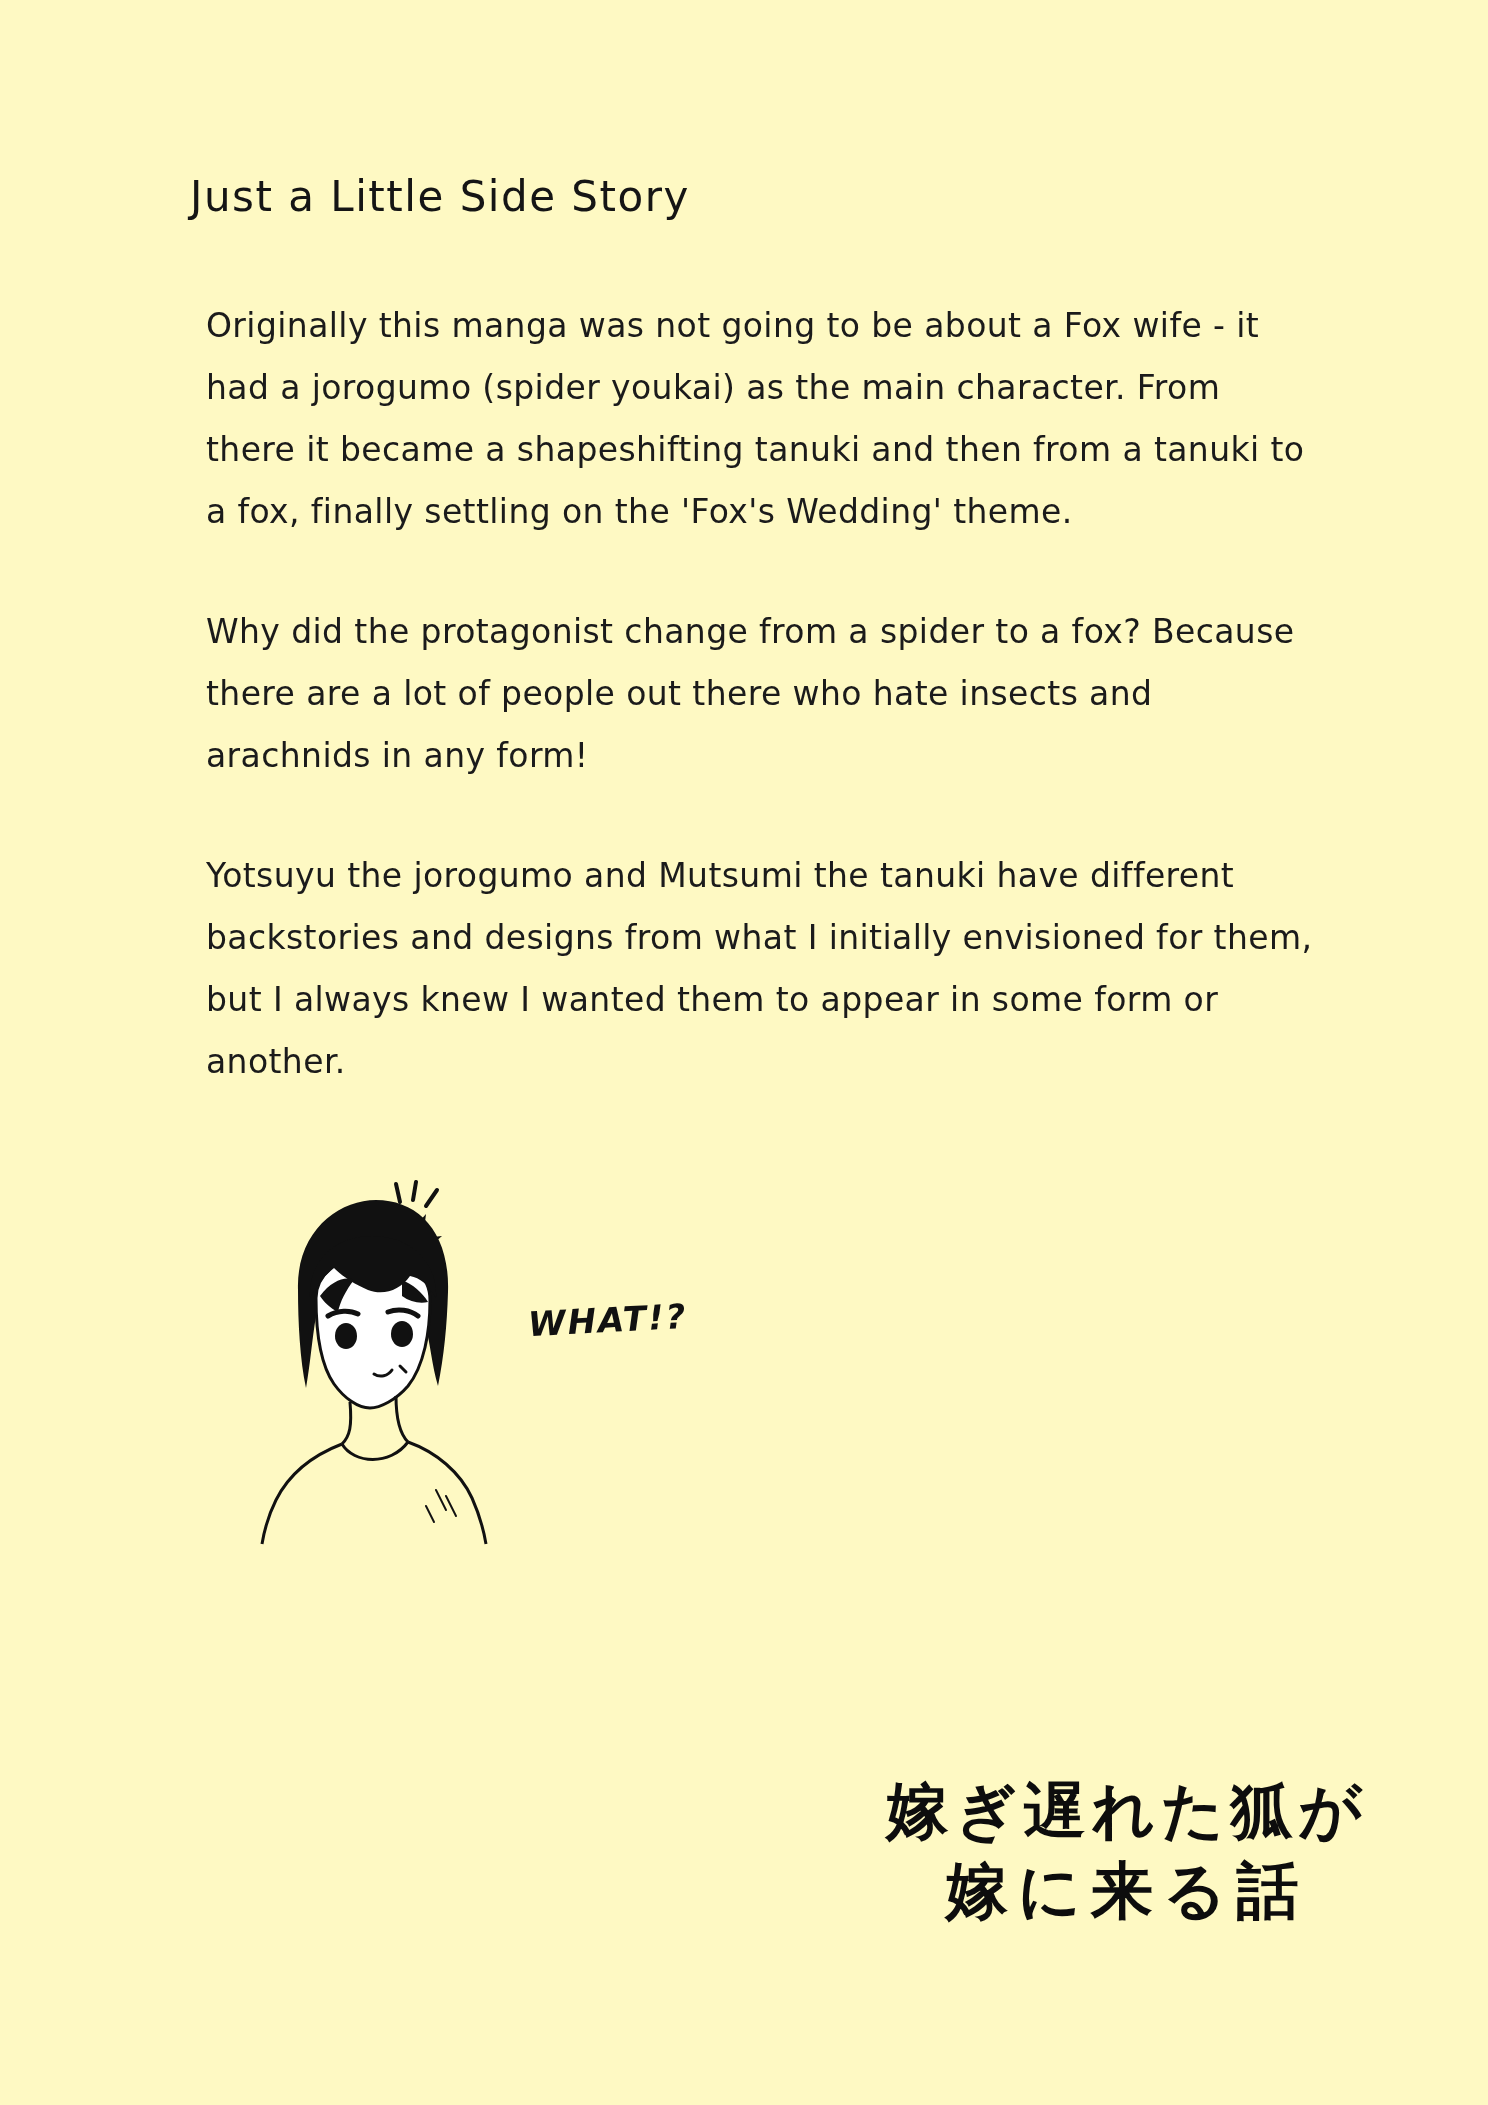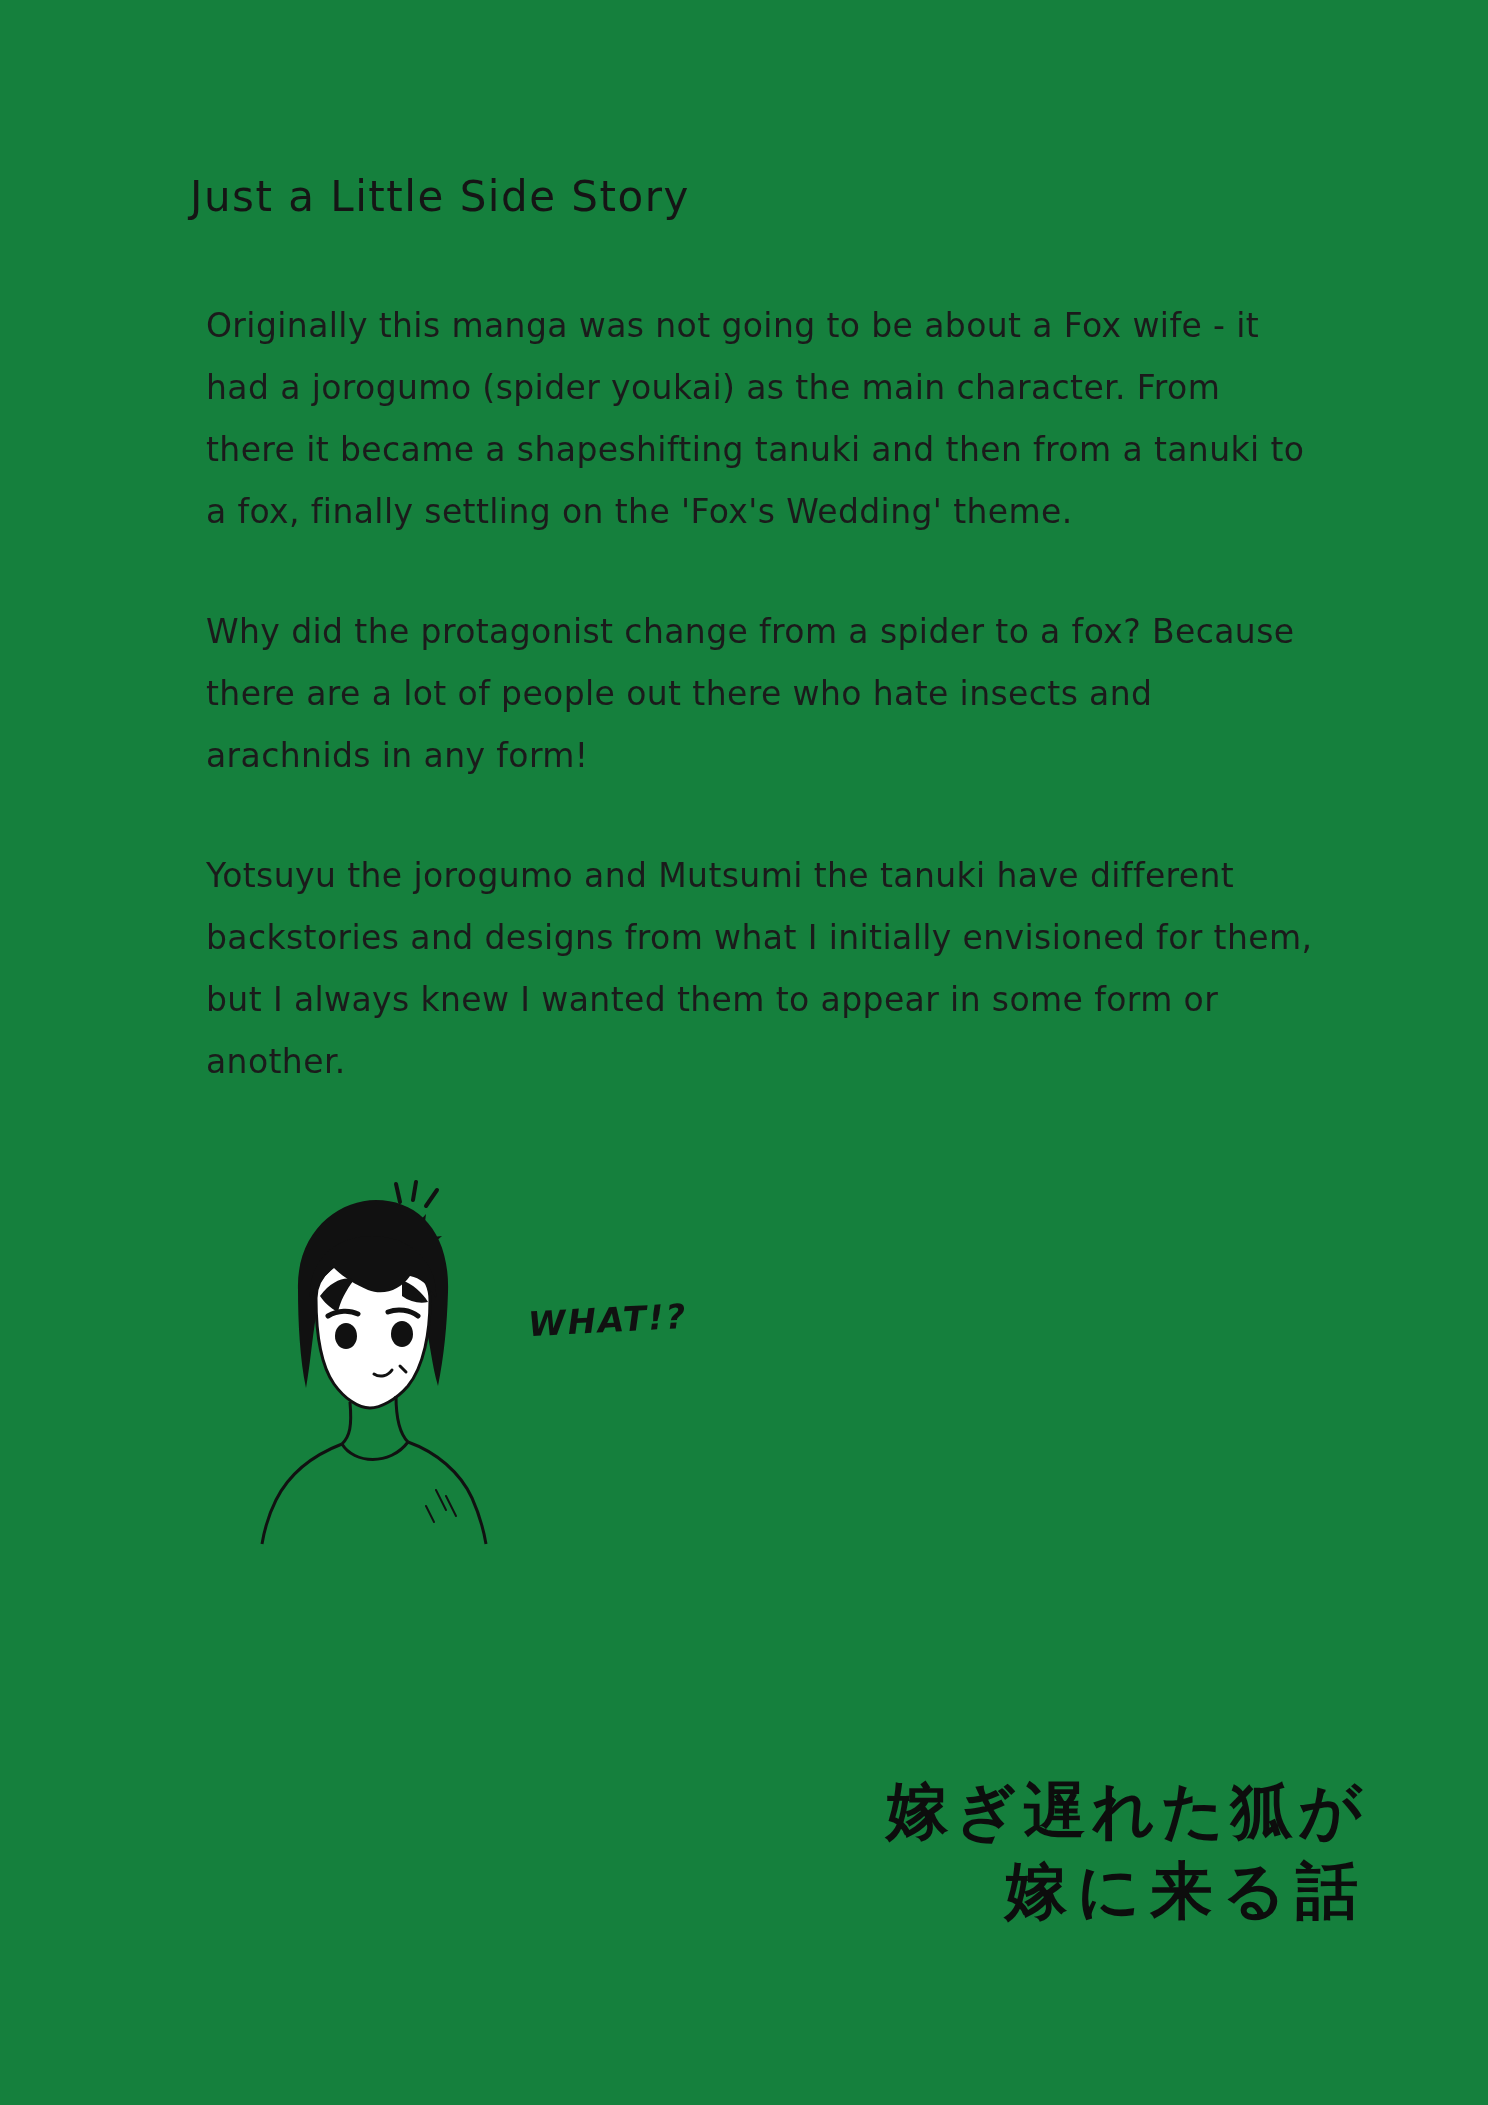--- a/index.html
+++ b/index.html
@@ -12,21 +12,21 @@
     height: 2105px;
     position: relative;
     overflow: hidden;
     font-family: "DejaVu Sans", sans-serif;
     color: #1a1a1a;
   }
 
   .page {
     position: absolute;
     inset: 0;
-    background: #15803d;
+    background: #fef9c3;
   }
 
   .afterword-title {
     position: absolute;
     left: 190px;
     top: 172px;
     font-family: "DejaVu Sans", sans-serif;
     font-size: 42px;
     font-weight: 400;
     letter-spacing: 1.5px;
@@ -79,21 +79,20 @@
     text-align: center;
     font-family: "DejaVu Serif", serif;
     color: #0d0d0d;
     line-height: 1.28;
   }
   .jp-line {
     font-size: 62px;
     letter-spacing: 6px;
     white-space: nowrap;
     font-weight: 700;
-    text-align: right;
   }
   .jp-line.jp-line-2 {
     letter-spacing: 10px;
   }
 </style>
 </head>
 <body>
 
 <div class="page">
 

